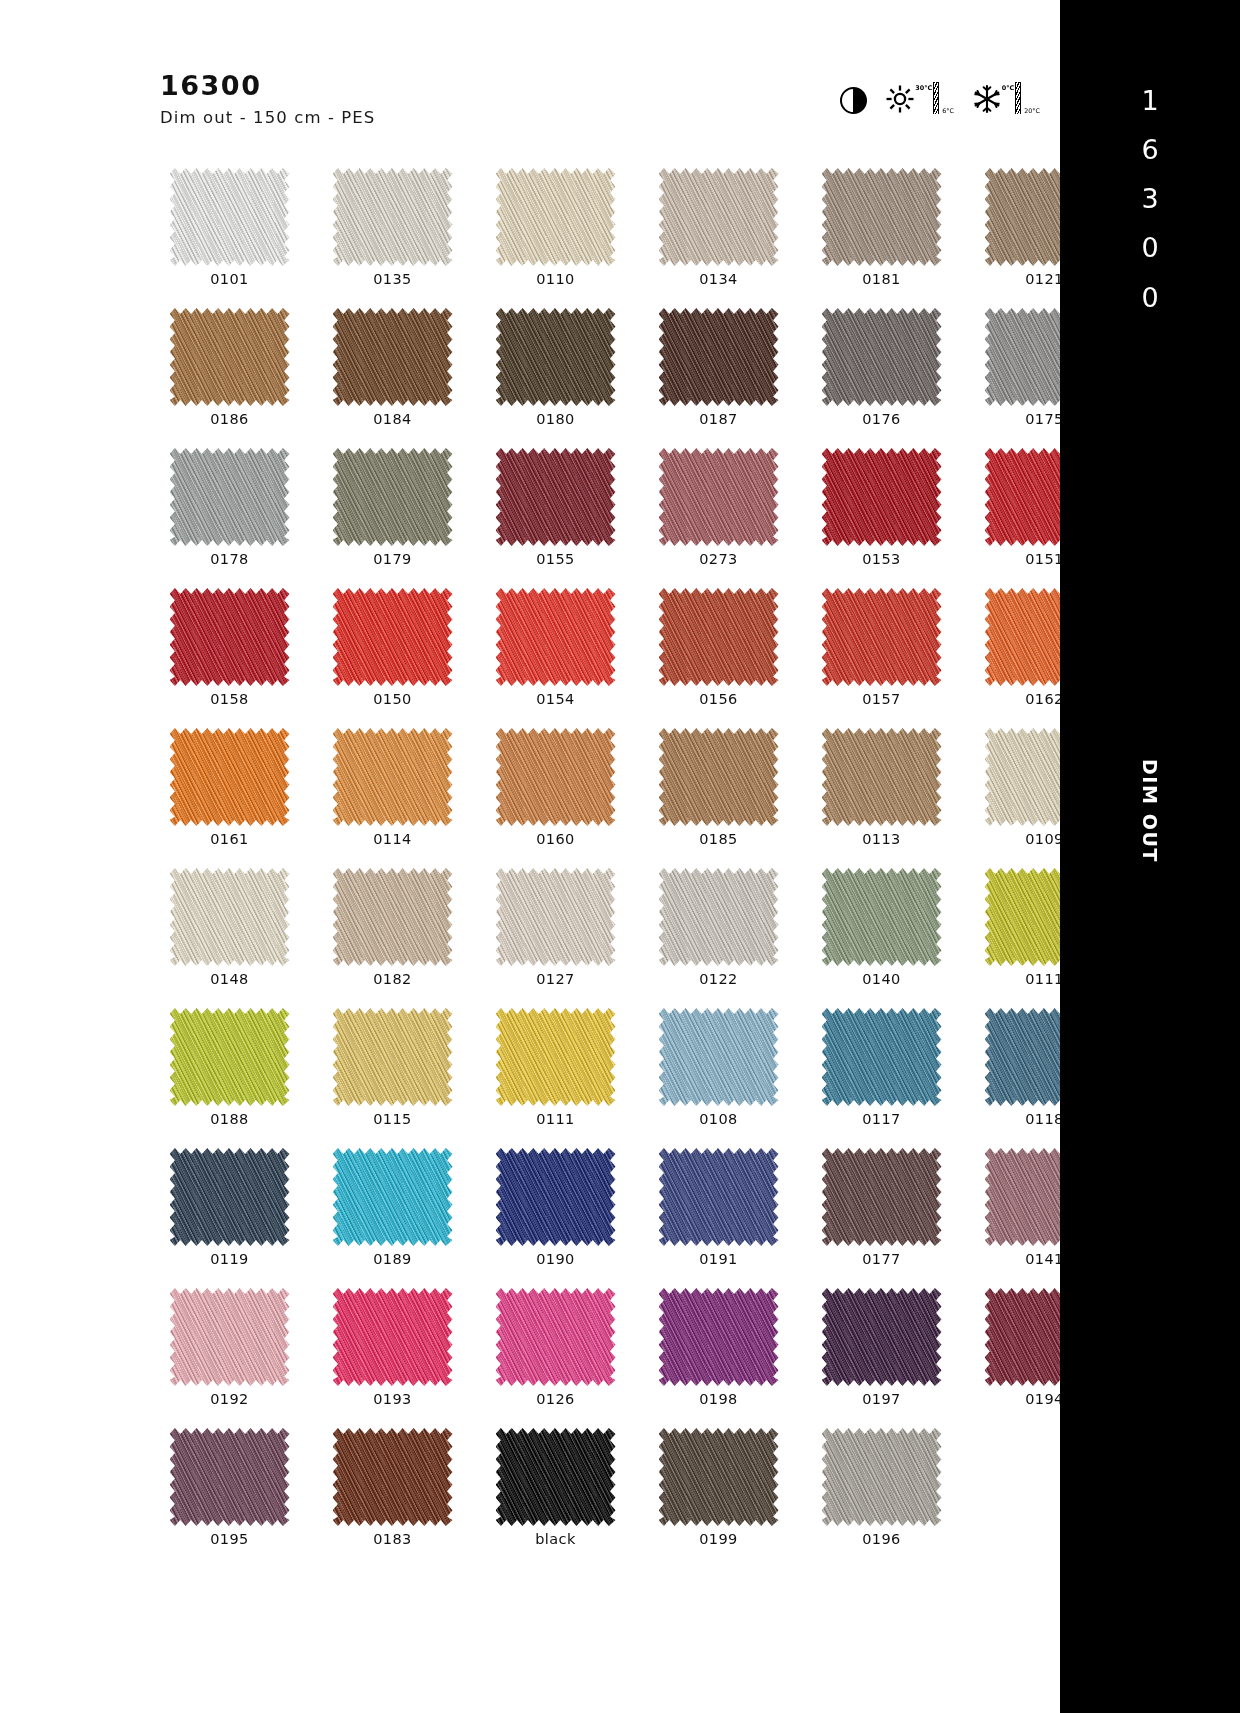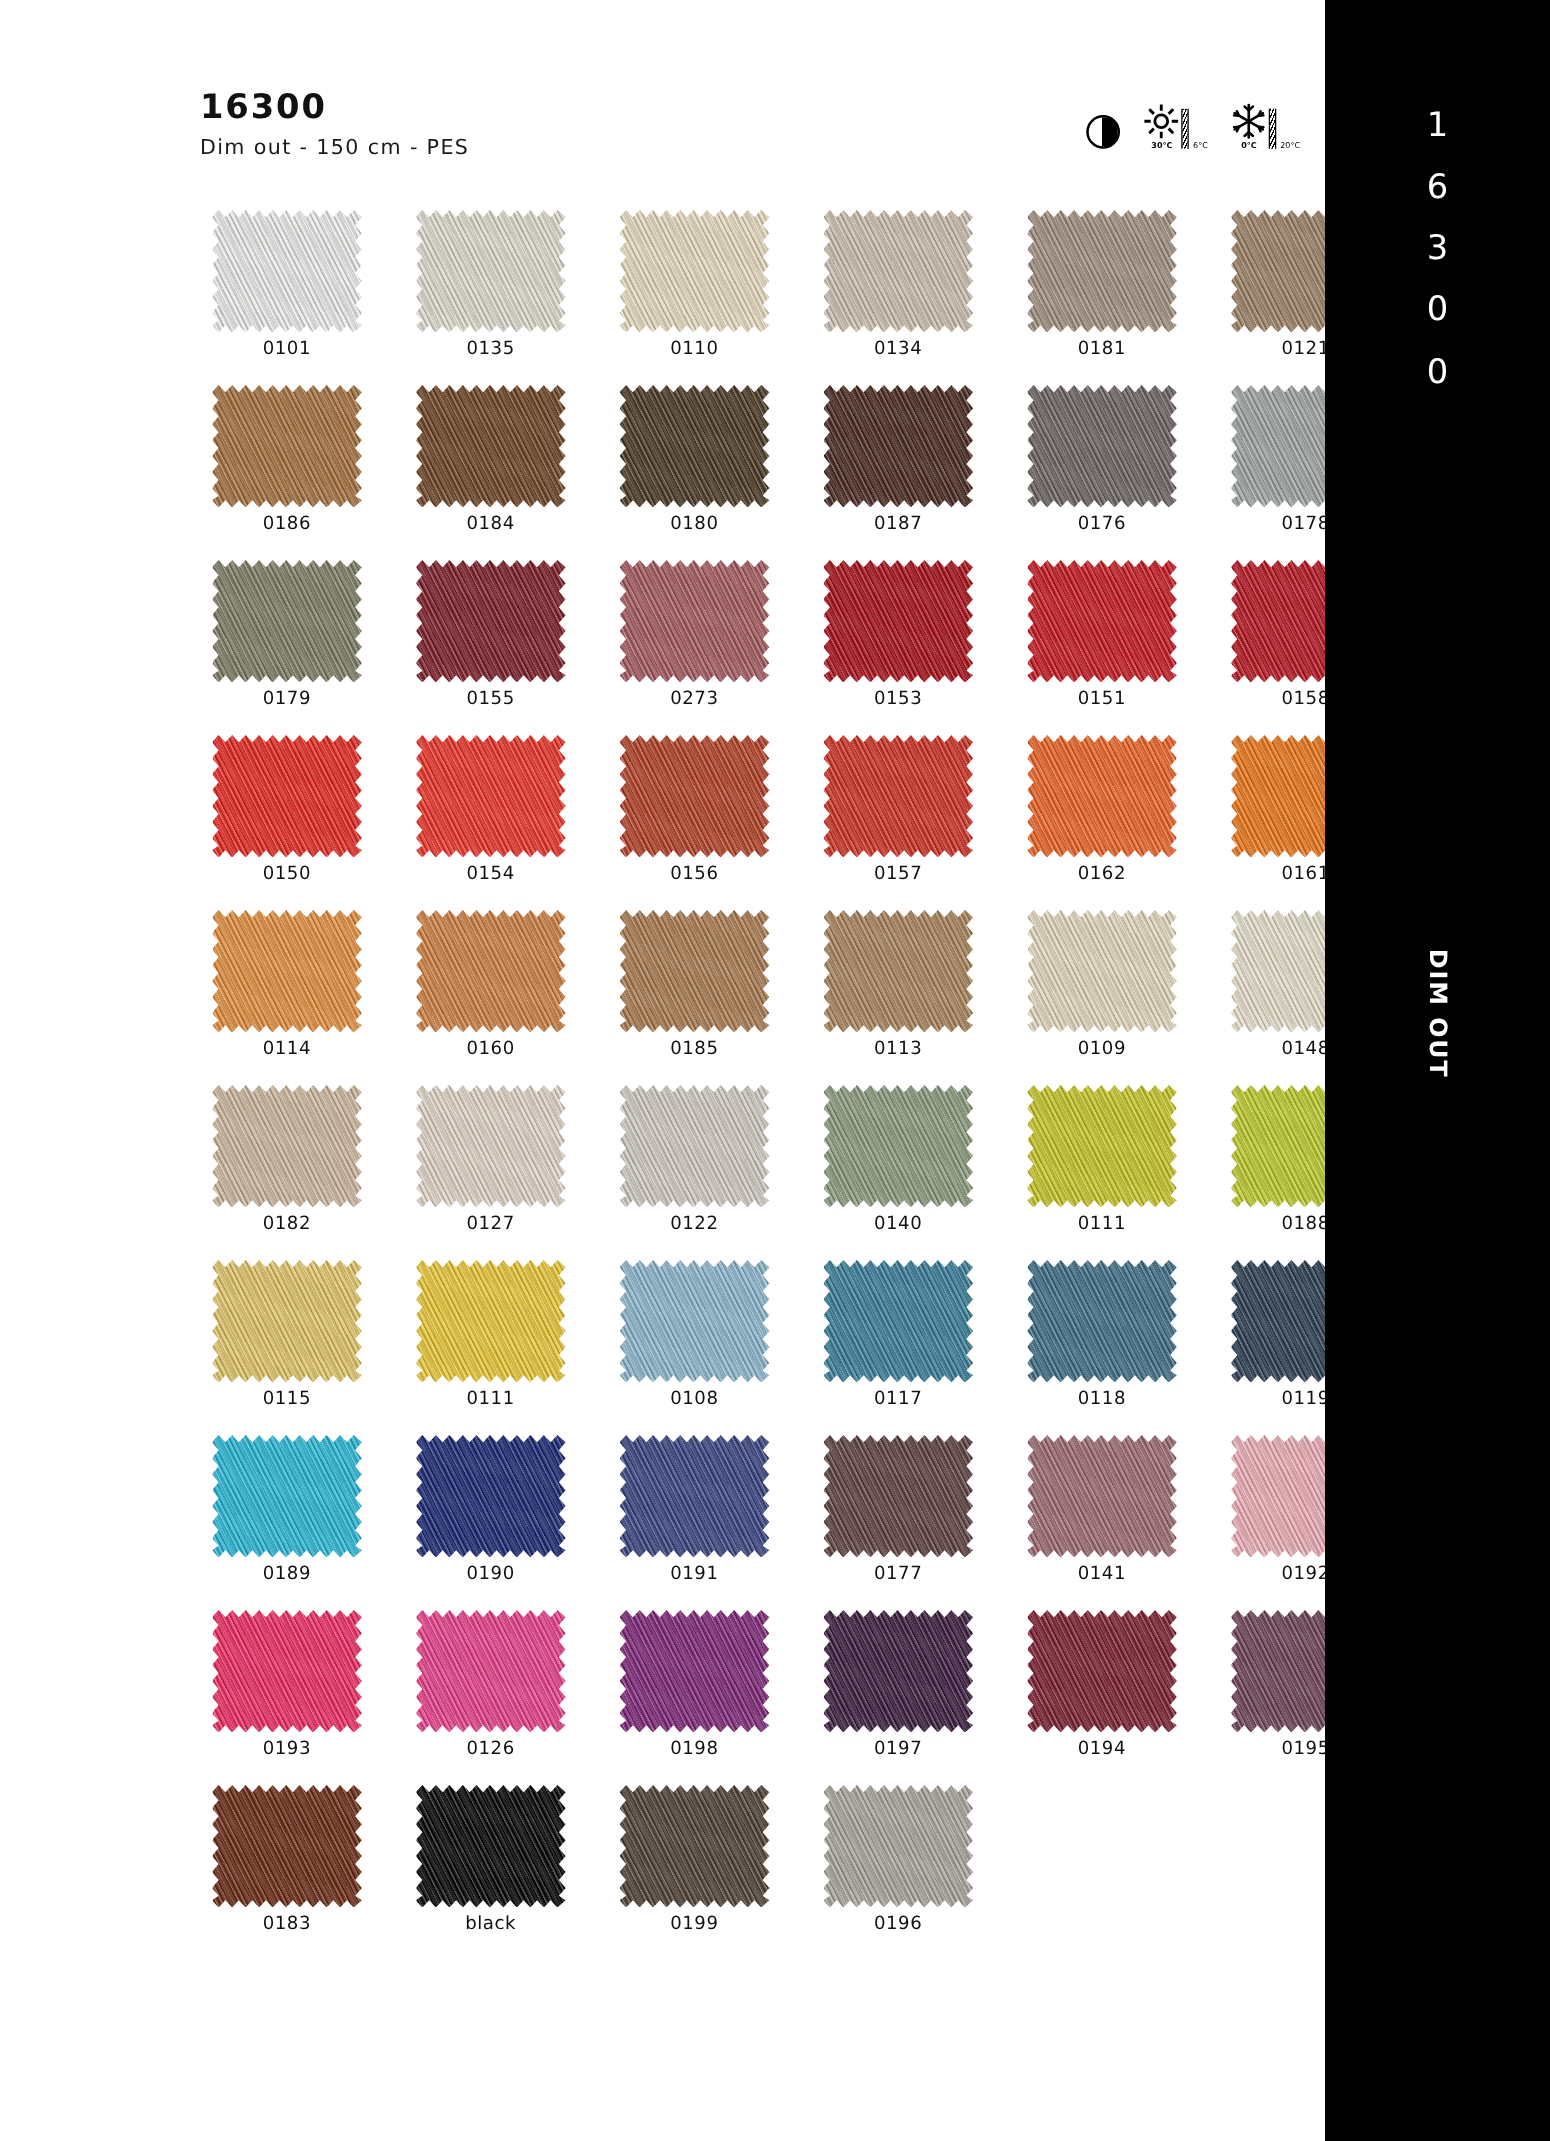--- a/index.html
+++ b/index.html
@@ -22,21 +22,21 @@
     margin-top:11px;line-height:1;
   }
 
   
   .icons{position:absolute;right:0;top:10px;display:flex;align-items:flex-end;gap:18px;}
   .icon-unit{display:flex;align-items:flex-end;}
   .halfmoon{width:27px;height:27px;border-radius:50%;
     background:linear-gradient(90deg,#ffffff 0 46%,#000 46% 100%);
     border:2.2px solid #000;box-sizing:border-box;}
   .sunwrap,.snowwrap{display:flex;align-items:flex-end;gap:1px;}
-  .glyphcol{display:flex;flex-direction:column;align-items:center;}
+  .glyphcol{display:flex;flex-direction:row;align-items:flex-start;}
   .glyph{width:30px;height:30px;position:relative;}
   .temp{font-size:6.4px;font-weight:bold;color:#000;letter-spacing:0;margin-top:1px;line-height:1;}
   .hatchbar{width:6px;height:32px;background:
      repeating-linear-gradient(115deg,#000 0 1px,#fff 1px 2.4px);
      border-left:1.6px solid #000;border-right:1.6px solid #000;box-sizing:border-box;}
   .bar-label{font-size:6.4px;font-weight:normal;color:#000;margin-top:1px;line-height:1;padding-left:1px;}
   .barpair{display:flex;align-items:flex-end;gap:2px;}
 
   
   .sidebar{position:absolute;left:1060px;top:0;width:180px;height:1713px;background:#000;}
@@ -210,20 +210,24 @@
       </div>
       <div class="cell">
         <div class="swatch" style="background-color: rgb(74, 43, 33);"></div>
         <div class="swatch-label">0187</div>
       </div>
       <div class="cell">
         <div class="swatch" style="background-color: rgb(107, 99, 97);"></div>
         <div class="swatch-label">0176</div>
       </div>
       <div class="cell">
+        <div class="swatch" style="background-color: rgb(143, 141, 140);"></div>
+        <div class="swatch-label">0175</div>
+      </div>
+      <div class="cell">
         <div class="swatch" style="background-color: rgb(158, 163, 161);"></div>
         <div class="swatch-label">0178</div>
       </div>
       <div class="cell">
         <div class="swatch" style="background-color: rgb(126, 124, 101);"></div>
         <div class="swatch-label">0179</div>
       </div>
       <div class="cell">
         <div class="swatch" style="background-color: rgb(124, 32, 41);"></div>
         <div class="swatch-label">0155</div>

